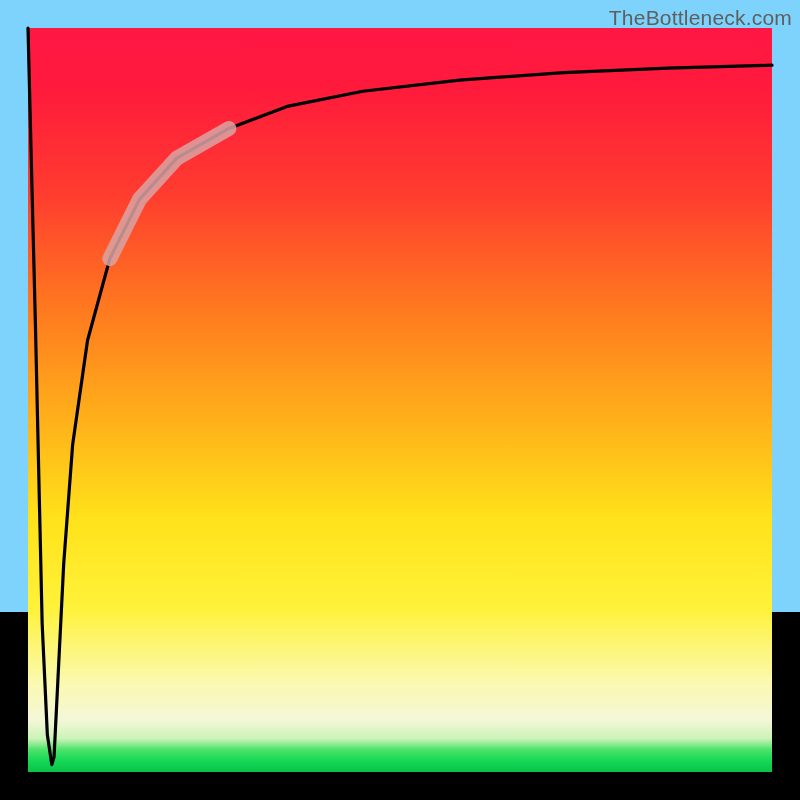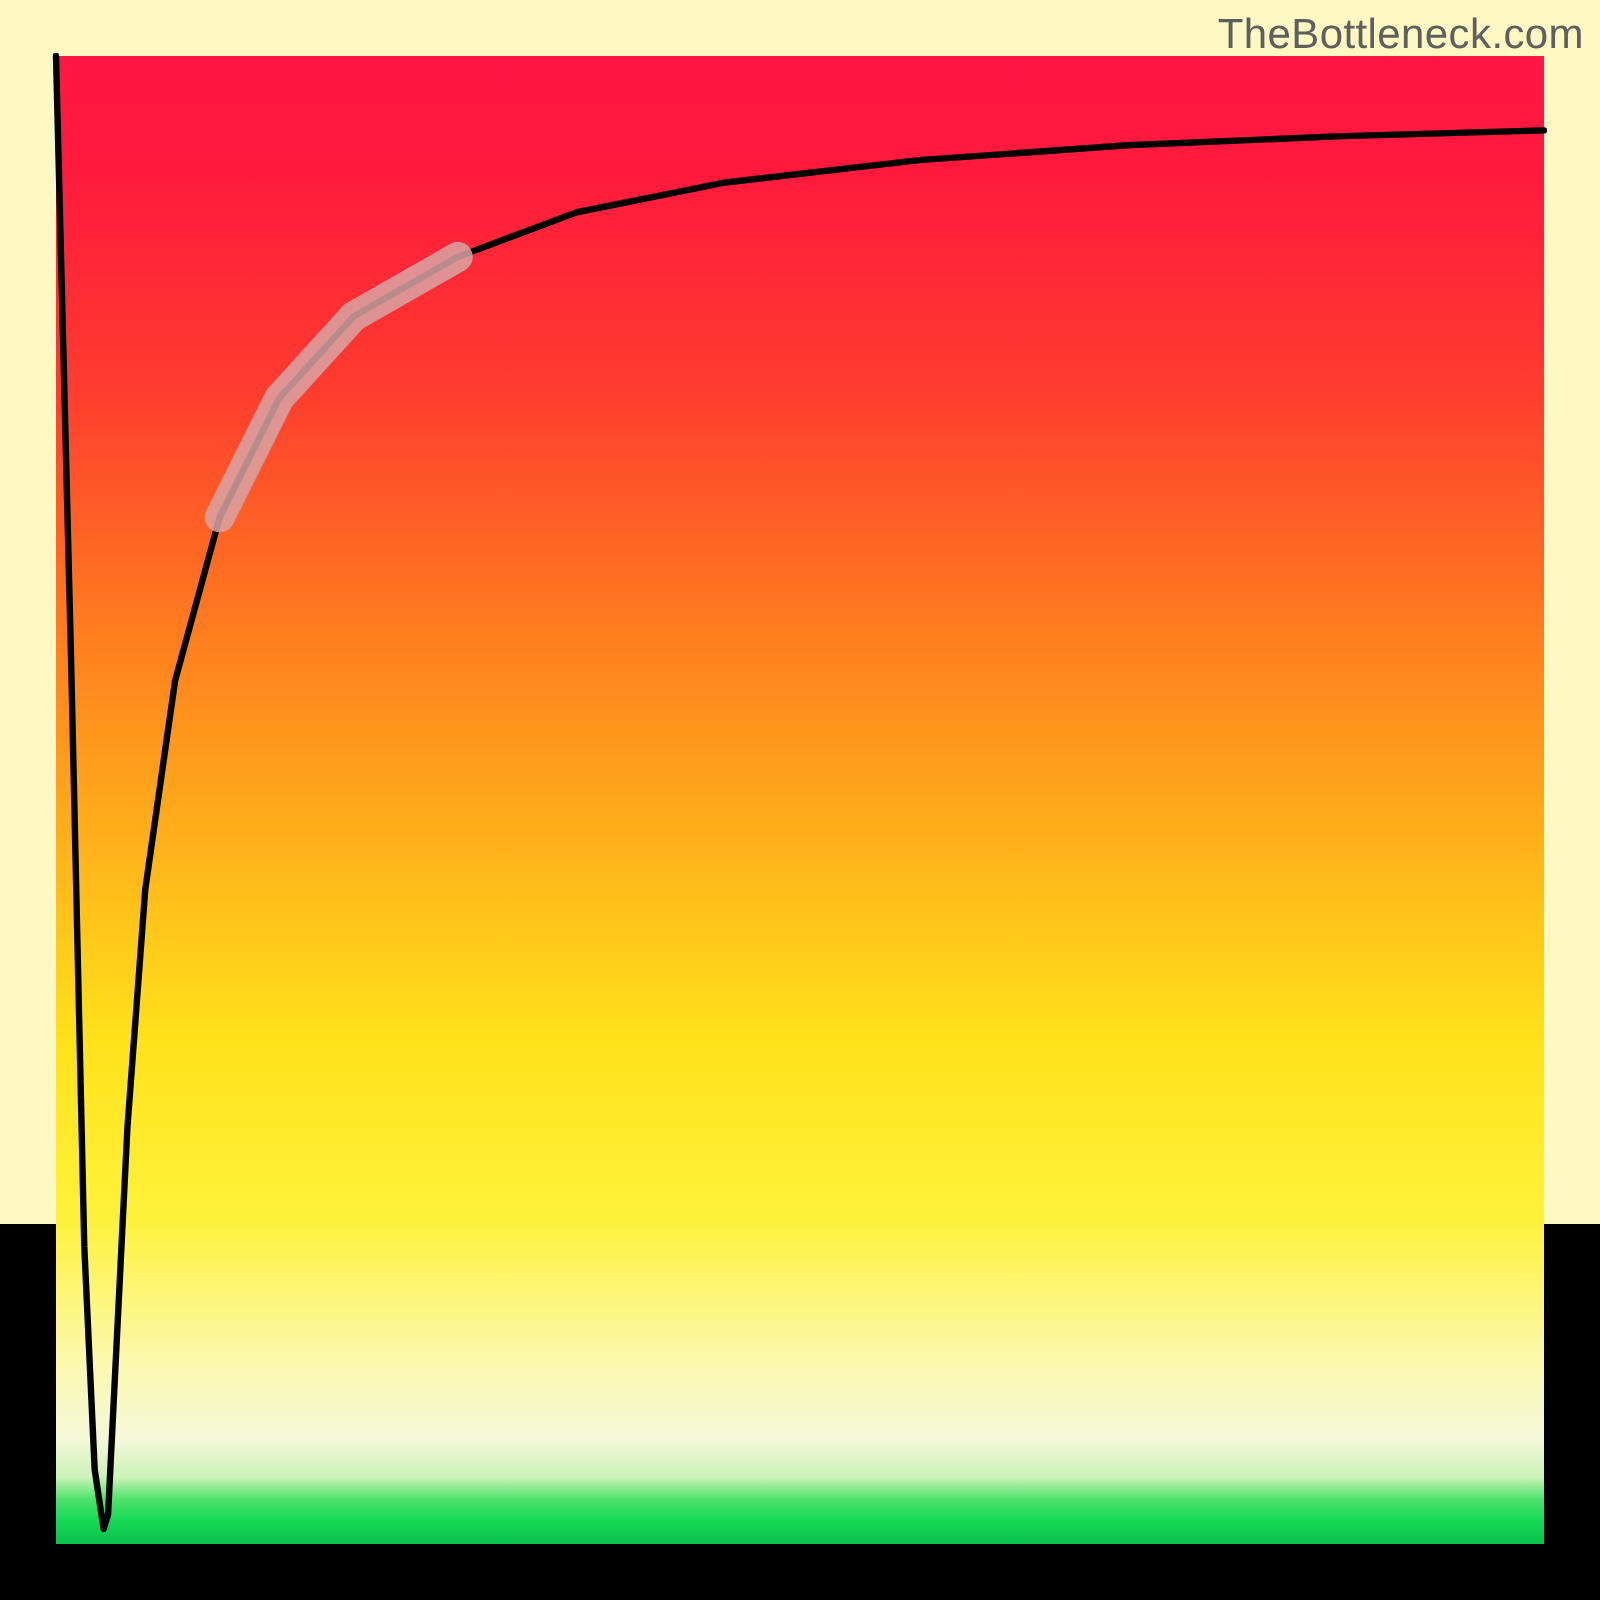--- a/index.html
+++ b/index.html
@@ -8,21 +8,21 @@
     width: 800px;
     height: 800px;
     background: #000;
     font-family: Arial, Helvetica, sans-serif;
     overflow: hidden;
   }
   .frame {
     position: relative;
     width: 800px;
     height: 612px;
-    background: #fef9c3;
+    background: #7dd3fc;
   }
   .plot-area {
     position: absolute;
     left: 28px;
     top: 28px;
     width: 744px;
     height: 744px;
     
     background: linear-gradient(to bottom,
       #ff1744 0%,

